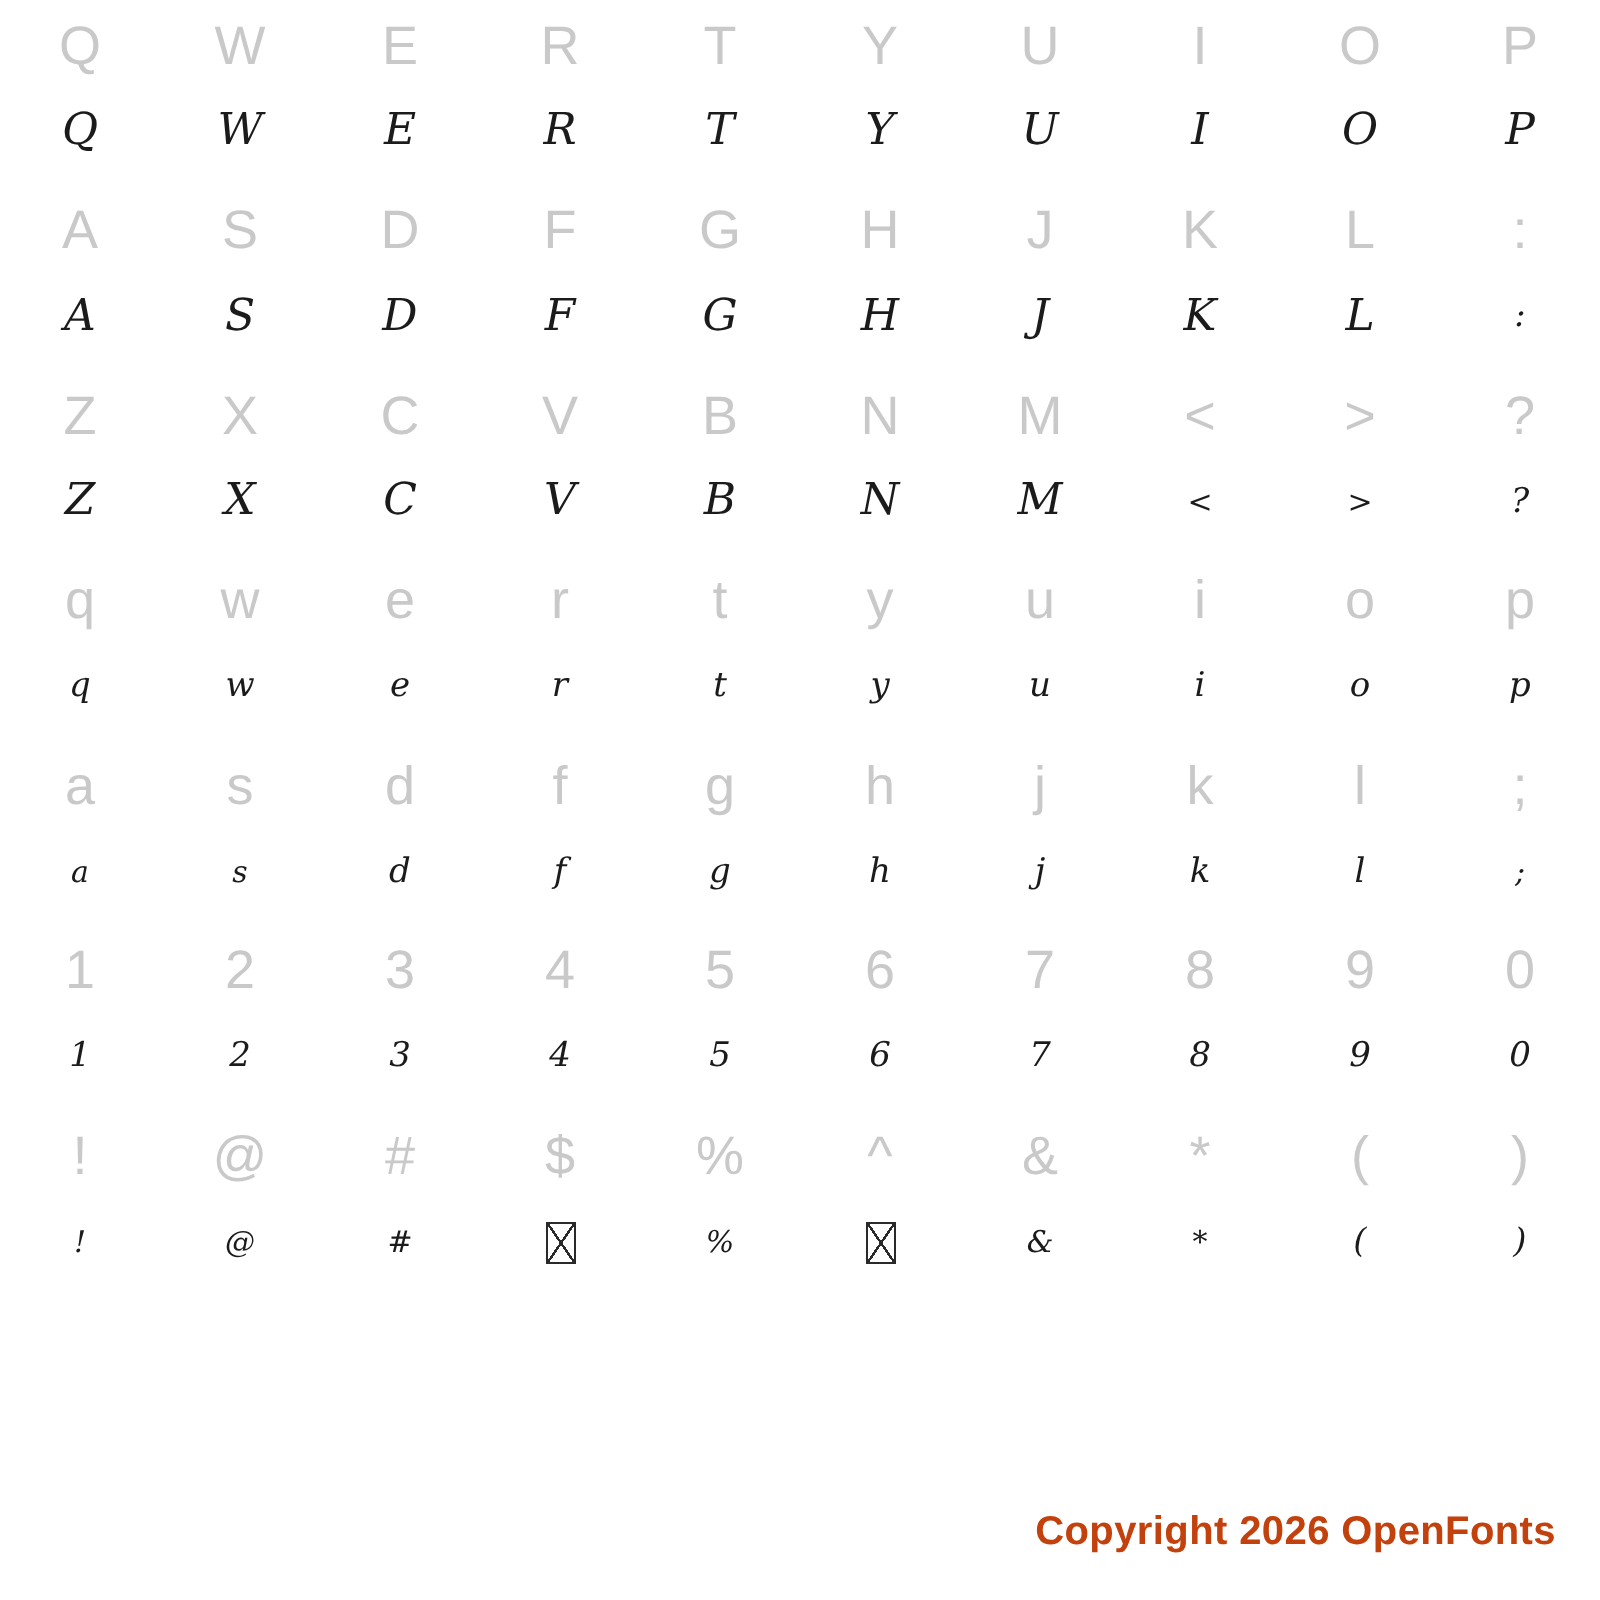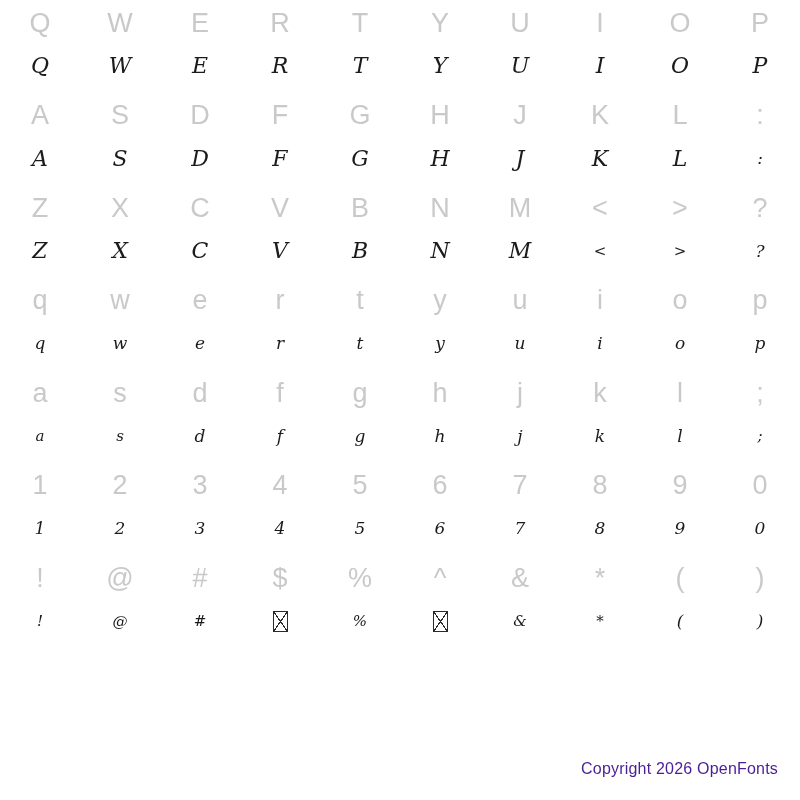--- a/index.html
+++ b/index.html
@@ -79,24 +79,25 @@
   .notdef-box:before {
     background: linear-gradient(to top right, transparent calc(50% - 0.6px), #2a2a2a calc(50% - 0.6px), #2a2a2a calc(50% + 0.6px), transparent calc(50% + 0.6px));
   }
   .notdef-box:after {
     background: linear-gradient(to bottom right, transparent calc(50% - 0.6px), #2a2a2a calc(50% - 0.6px), #2a2a2a calc(50% + 0.6px), transparent calc(50% + 0.6px));
   }
   #copyright {
     position: absolute;
     right: 22px;
     bottom: 22px;
-    color: #4c1d95;
+    color: #c2410c;
     font-family: "Liberation Sans", sans-serif;
-    font-size: 16px;
+    font-size: 20px;
     letter-spacing: 0.2px;
+    font-weight: bold;
   }
 </style>
 </head>
 <body>
 
 <div id="keymap">
     <div class="cell">
       <div class="key-label">Q</div>
       <div class="glyph ">Q</div>
     </div>

